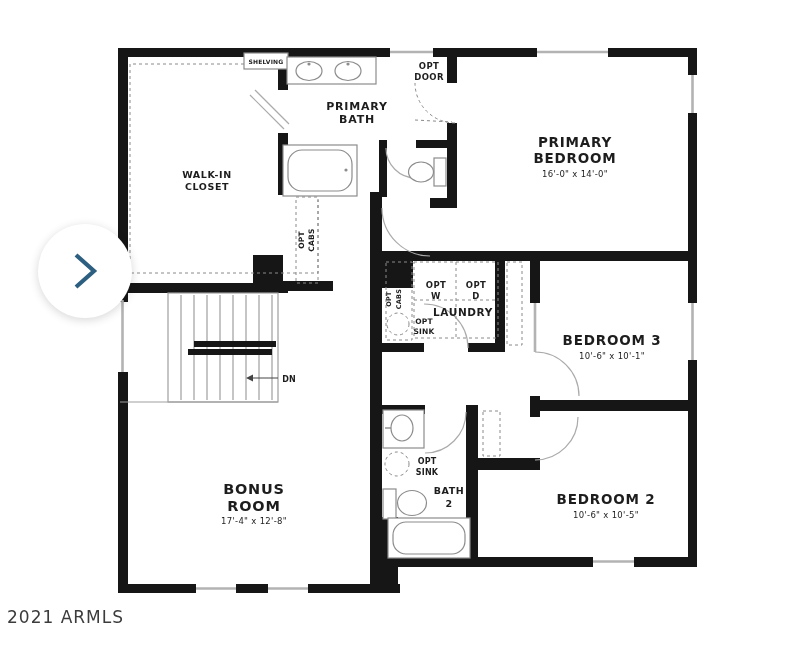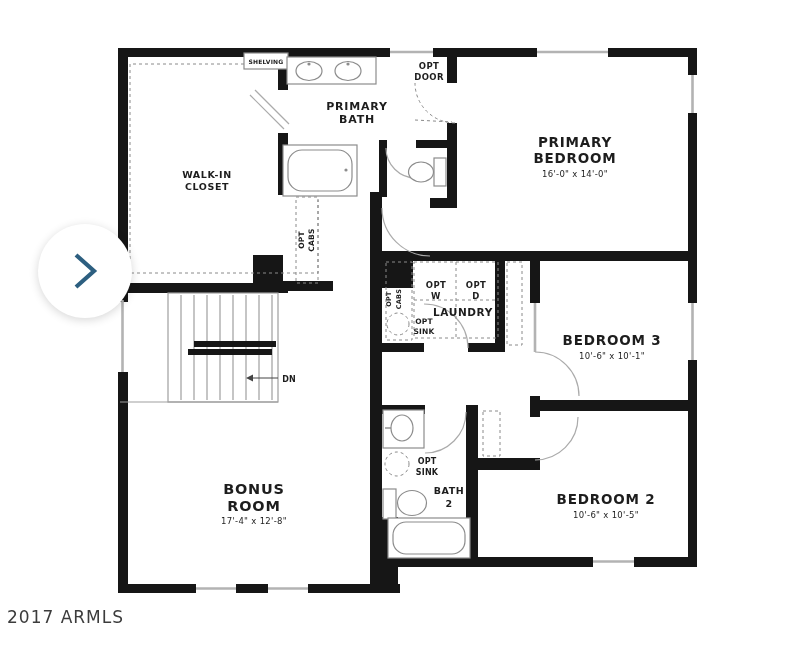--- a/index.html
+++ b/index.html
@@ -232,14 +232,14 @@
       <text class="dims" x="254" y="524">17'-4" x 12'-8"</text>
     </g>
   </svg>
 
   <button class="next-btn">
     <svg width="26" height="40" viewBox="0 0 26 40">
       <polyline points="4,4 22,20 4,36" fill="none" stroke-width="4.2" stroke-linecap="butt" stroke-linejoin="miter" stroke="#2d5f80"></polyline>
     </svg>
   </button>
 
-  <div class="watermark">2017 ARMLS</div>
+  <div class="watermark">2021 ARMLS</div>
 </div>
 
 </body></html>

